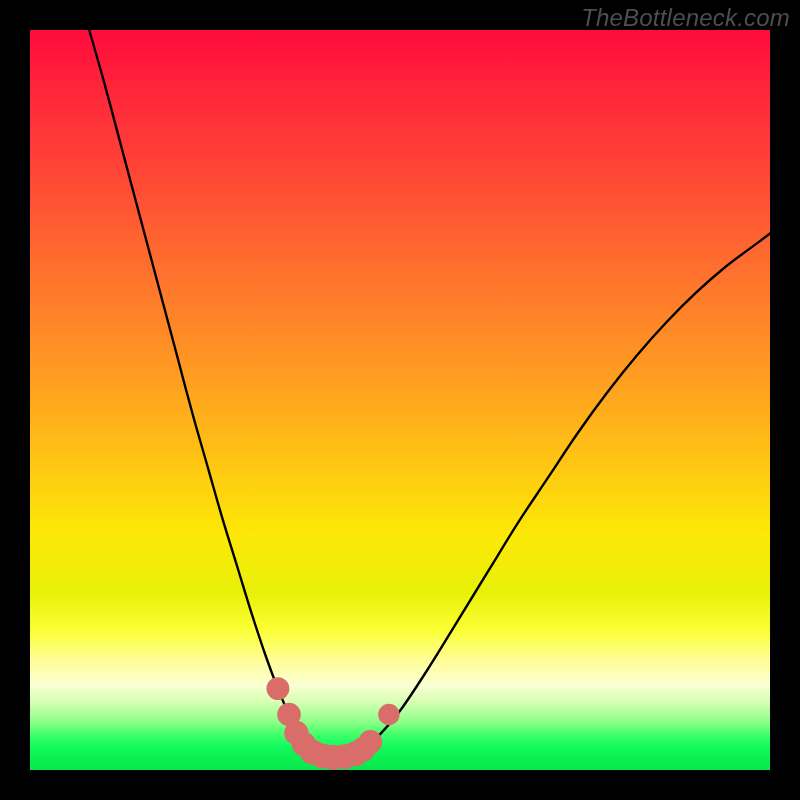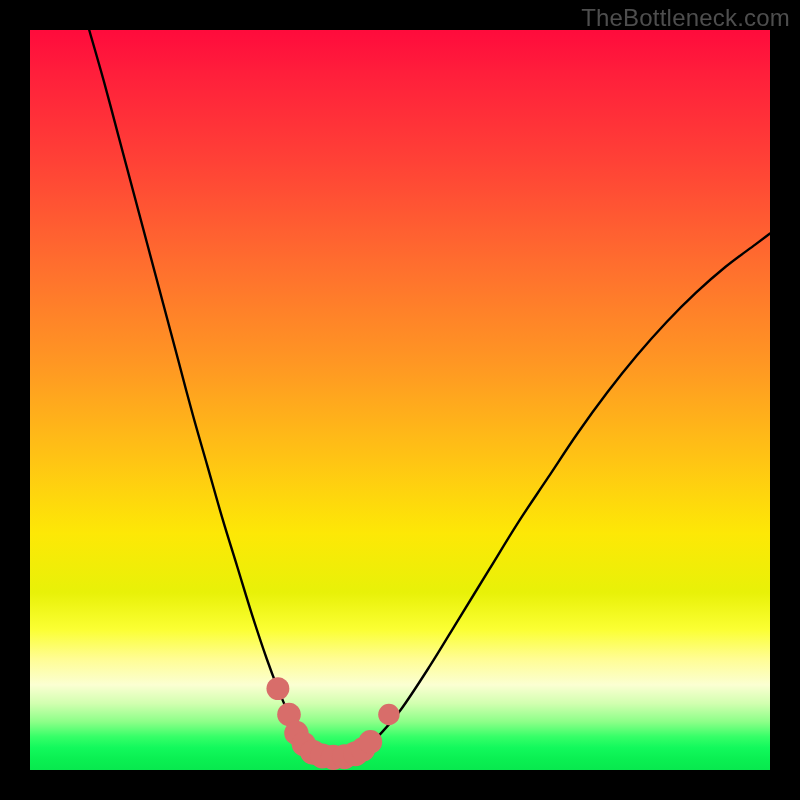--- a/index.html
+++ b/index.html
@@ -11,20 +11,21 @@
     overflow: hidden;
     font-family: Arial, Helvetica, sans-serif;
   }
   .frame {
     position: absolute;
     left: 0;
     top: 0;
     width: 800px;
     height: 800px;
     background: #000;
+    font-style: italic;
   }
   .plot-area {
     position: absolute;
     left: 30px;
     top: 30px;
     width: 740px;
     height: 740px;
     
     background: linear-gradient(to bottom,
       #ff0b3c 0%,

